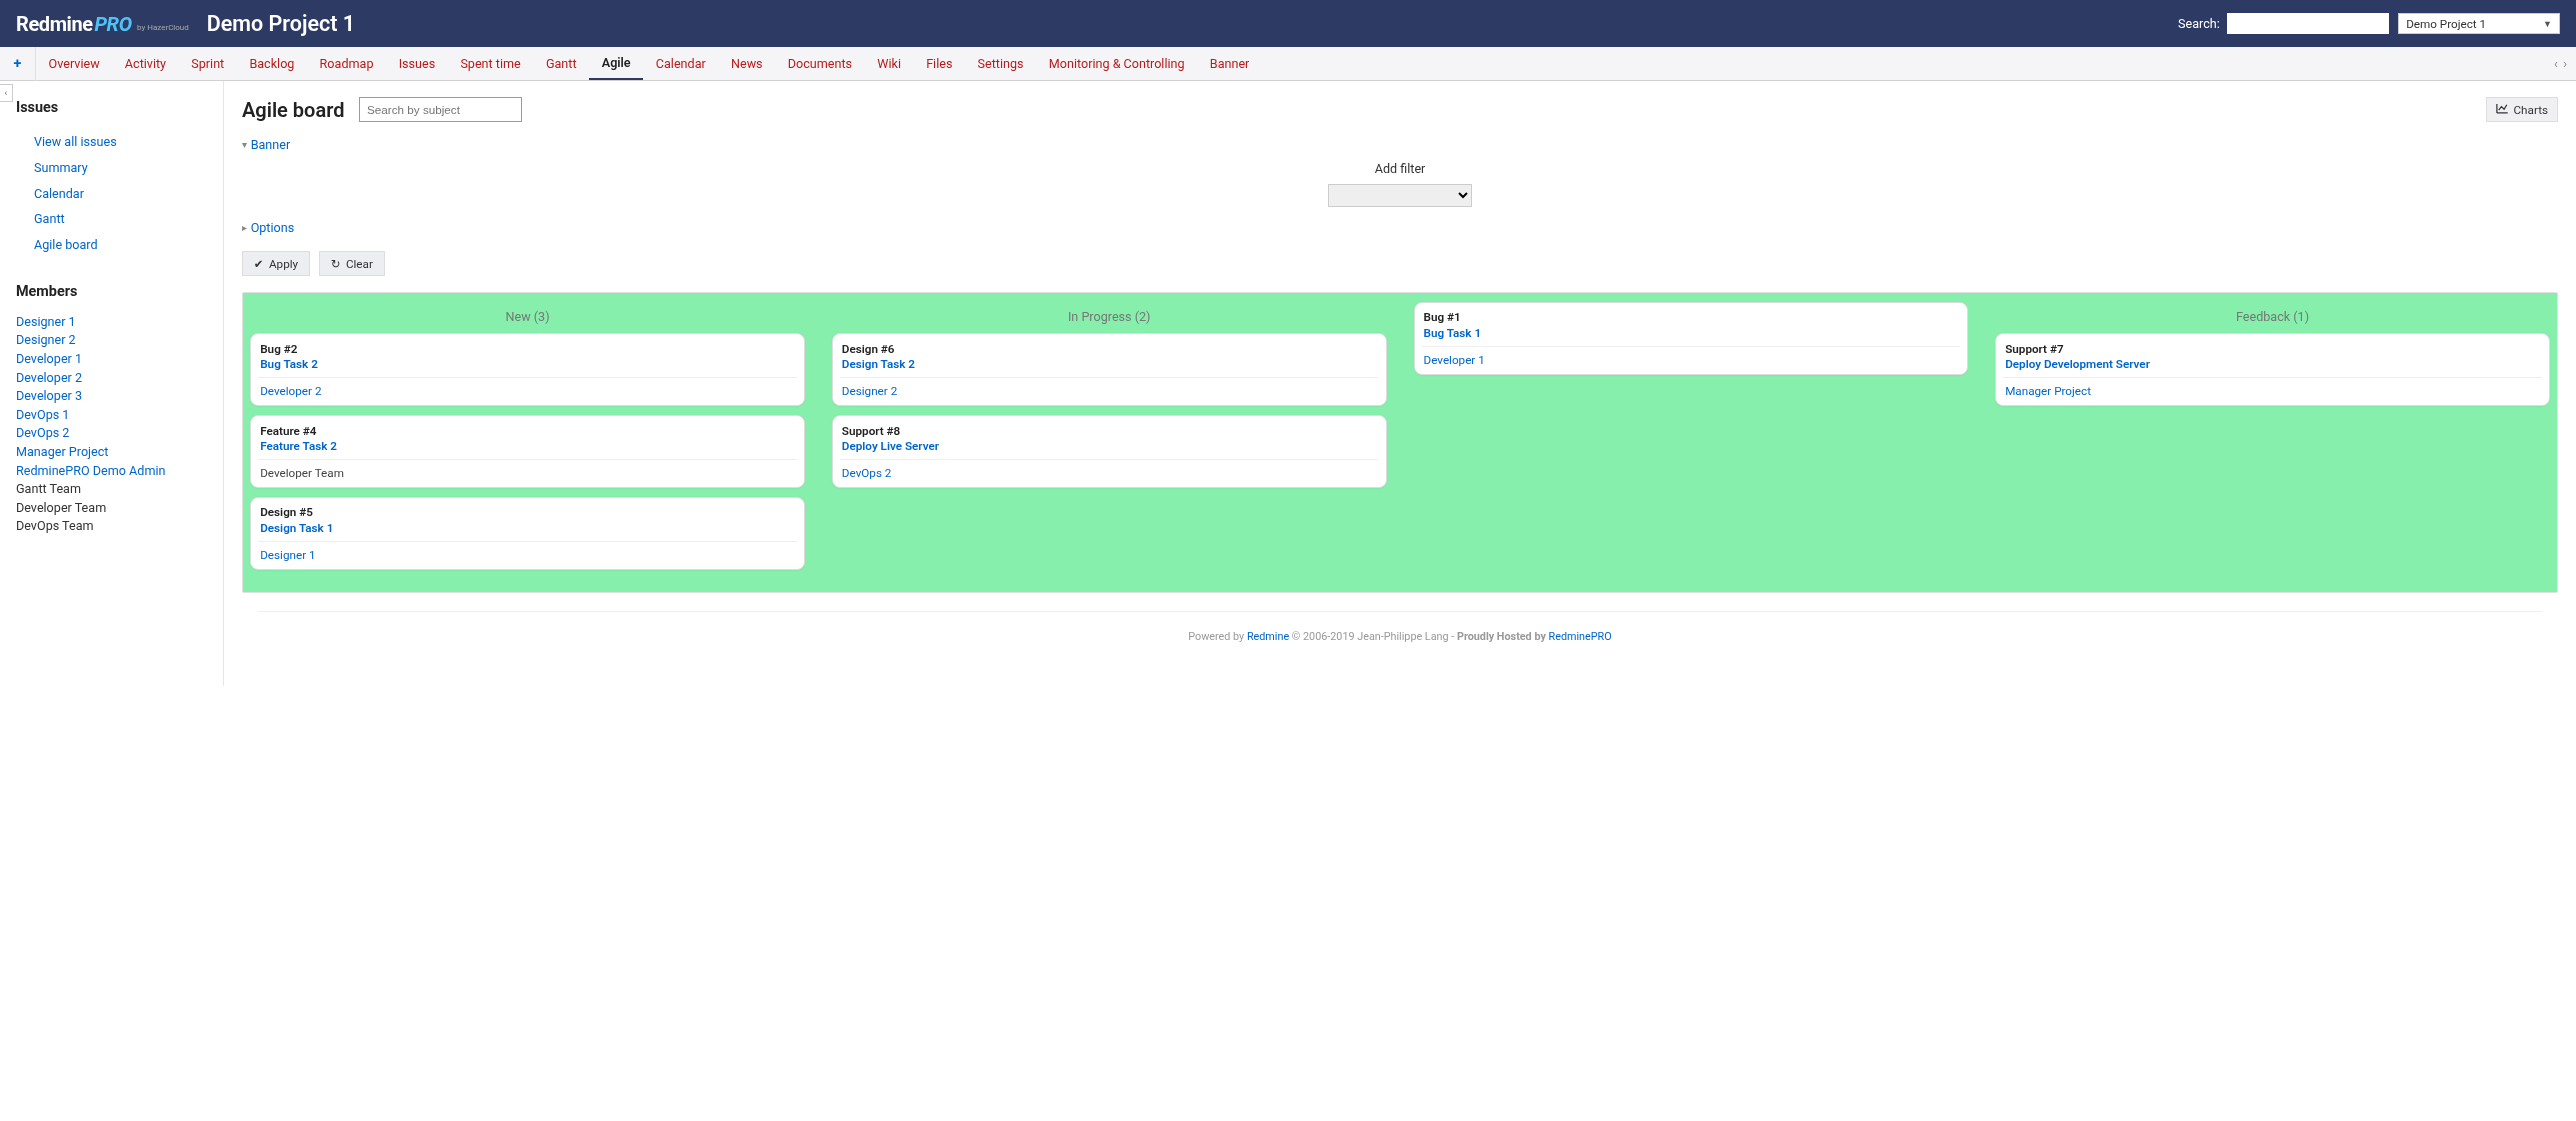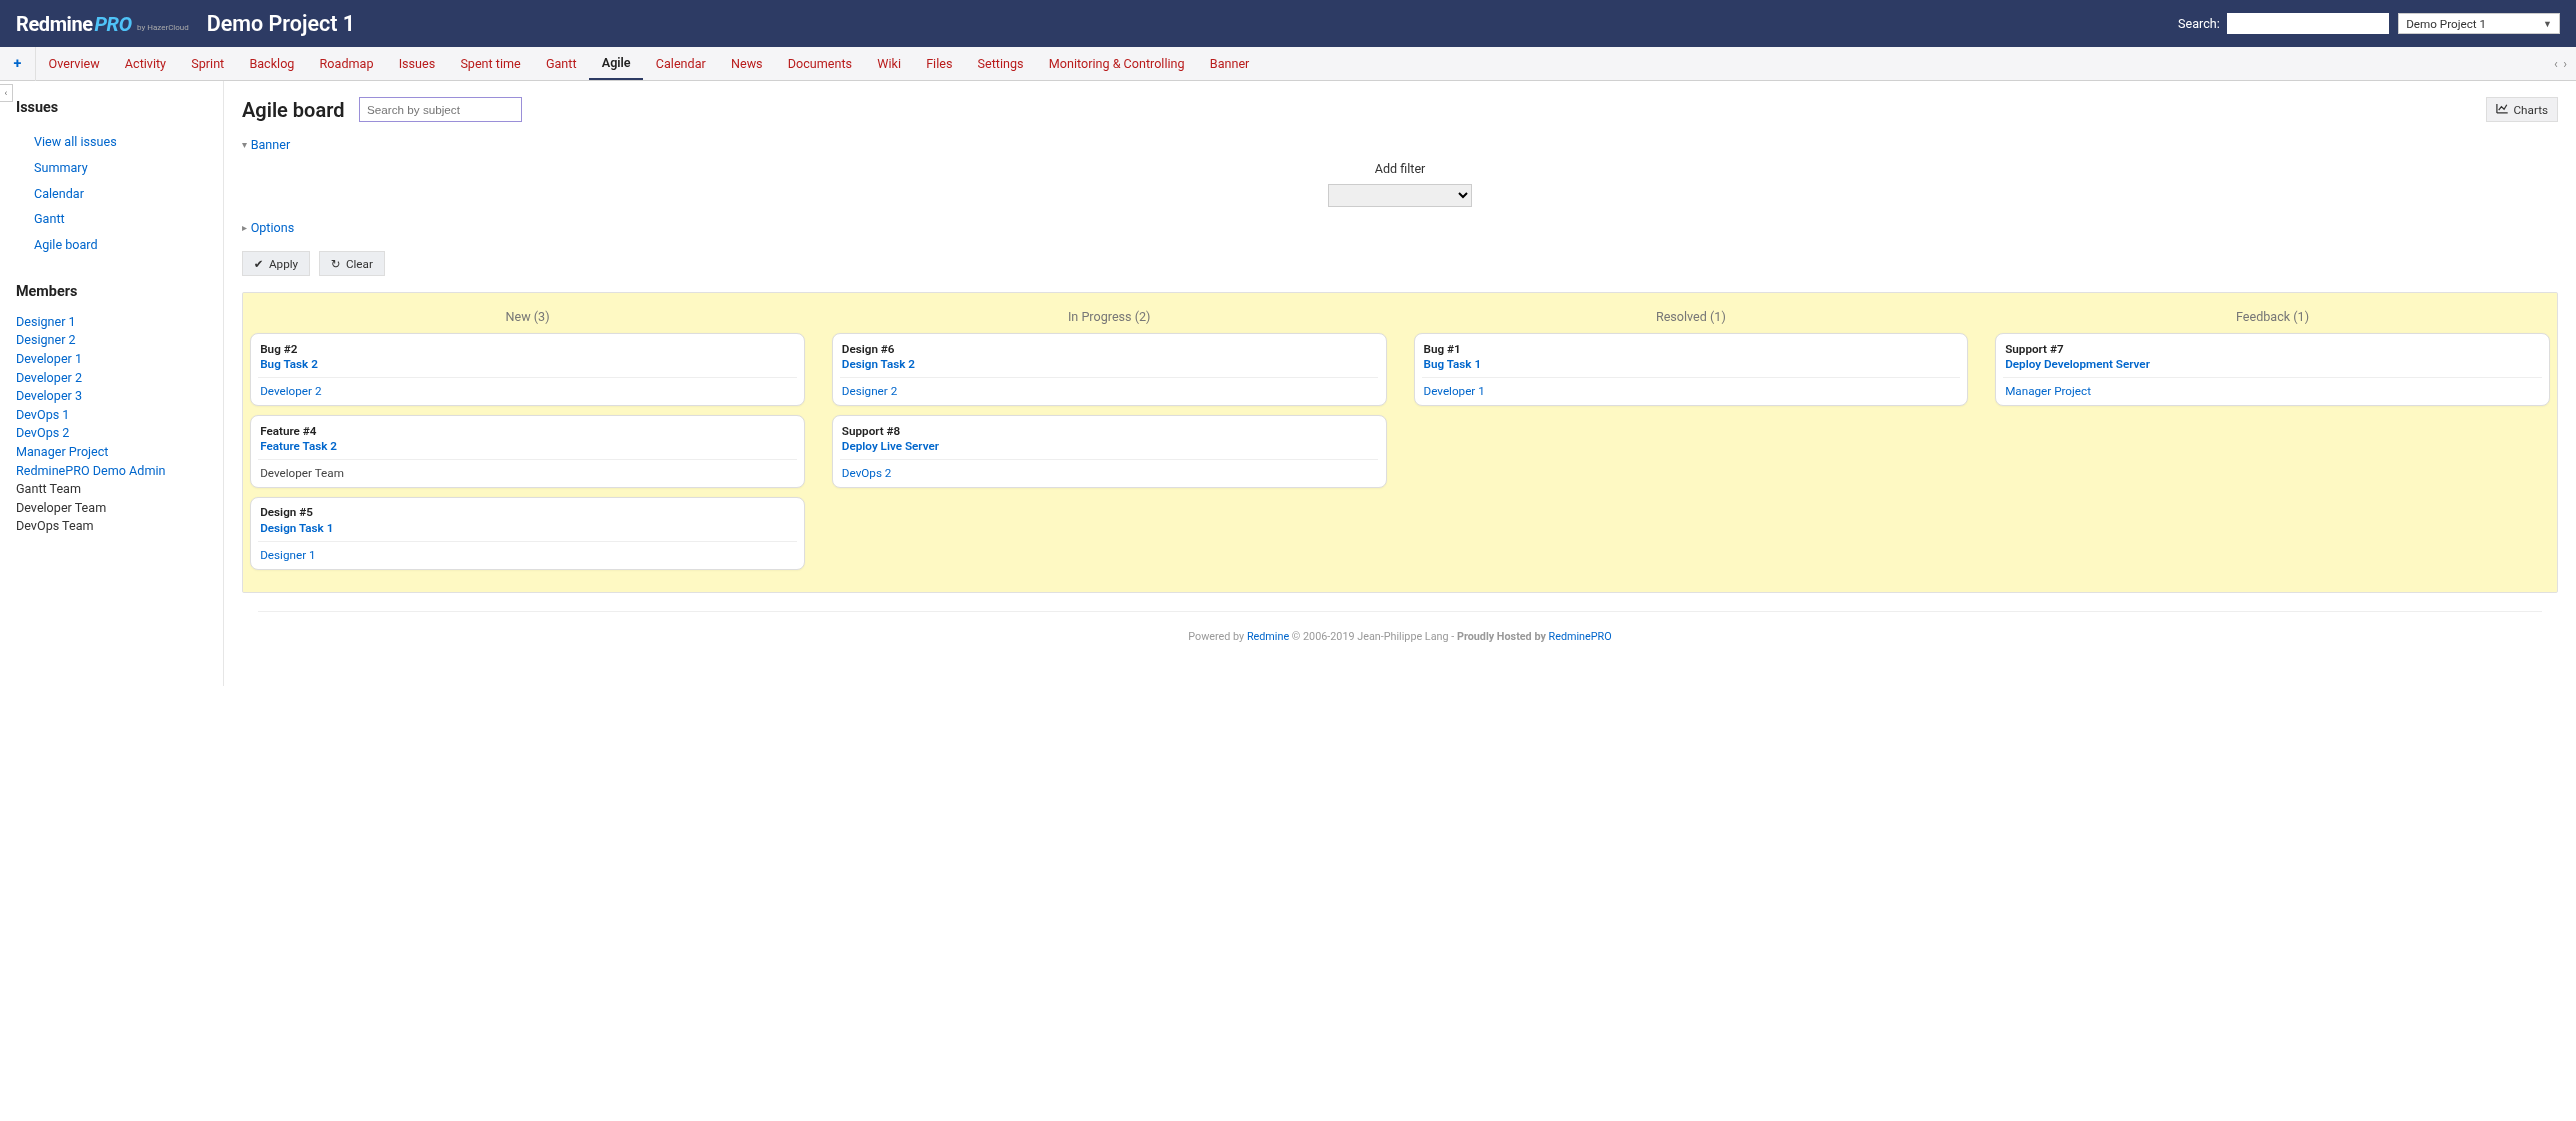--- a/index.html
+++ b/index.html
@@ -50,21 +50,21 @@
 .addfilter-row { display: flex; justify-content: flex-end; align-items: center; gap: 7.2px; margin: 9px 0 12.6px; flex-direction: column; }
 .addfilter-row label { font-size: 12.6px; color: #333; }
 .addfilter-row select { width: 144px; height: 23px; border: 0.9px solid #ccc; font-size: 11.7px; }
 
 .options-toggle { color: #0066cc; font-size: 12.6px; cursor: pointer; display: inline-flex; align-items: center; gap: 3.6px; margin-bottom: 16px; }
 .options-toggle .chev { font-size: 10px; color: #888; }
 
 .action-buttons { display: flex; gap: 9px; margin-bottom: 16px; }
 .action-btn { background: #eceef1; border: 0.9px solid #ddd; padding: 4.5px 10.8px; font-size: 11.7px; color: #333; display: flex; align-items: center; gap: 5.4px; cursor: pointer; }
 
-.board { display: flex; gap: 12.6px; background: #fef9c3; border: 0.9px solid #e0e0e0; border-radius: 1.8px; padding: 0; }
+.board { display: flex; gap: 12.6px; background: #86efac; border: 0.9px solid #e0e0e0; border-radius: 1.8px; padding: 0; }
 .col { flex: 1; min-width: 0; padding: 9px 7.2px 12.6px; }
 .col-header { text-align: center; color: #777; font-size: 12.6px; padding: 7.2px 0 9px; }
 .card { background: #fff; border: 0.9px solid #ddd; border-radius: 8px; margin-bottom: 9px; padding: 7.2px 9px; box-shadow: 0 0.9px 1.8px rgba(0,0,0,0.04); }
 .card .card-type { font-size: 11.7px; font-weight: 600; color: #222; }
 .card .card-title { font-size: 11.7px; color: #0066cc; font-weight: 600; margin-top: 1.8px; display: block; }
 .card hr { border: none; border-top: 0.9px solid #eee; margin: 5.4px -1.8px; }
 .card .card-assignee { font-size: 11.7px; }
 .card .card-assignee.link { color: #0066cc; }
 .card .card-assignee.plain { color: #444; }
 
@@ -196,21 +196,20 @@
           <div class="card"><div class="card-type">Bug #2</div><a href="#" class="card-title">Bug Task 2</a><hr><a href="#" class="card-assignee link">Developer 2</a></div>
           <div class="card"><div class="card-type">Feature #4</div><a href="#" class="card-title">Feature Task 2</a><hr><span class="card-assignee plain">Developer Team</span></div>
           <div class="card"><div class="card-type">Design #5</div><a href="#" class="card-title">Design Task 1</a><hr><a href="#" class="card-assignee link">Designer 1</a></div>
         </div>
         <div class="col">
           <div class="col-header">In Progress (2)</div>
           <div class="card"><div class="card-type">Design #6</div><a href="#" class="card-title">Design Task 2</a><hr><a href="#" class="card-assignee link">Designer 2</a></div>
           <div class="card"><div class="card-type">Support #8</div><a href="#" class="card-title">Deploy Live Server</a><hr><a href="#" class="card-assignee link">DevOps 2</a></div>
         </div>
         <div class="col">
-          <div class="col-header">Resolved (1)</div>
           <div class="card"><div class="card-type">Bug #1</div><a href="#" class="card-title">Bug Task 1</a><hr><a href="#" class="card-assignee link">Developer 1</a></div>
         </div>
         <div class="col">
           <div class="col-header">Feedback (1)</div>
           <div class="card"><div class="card-type">Support #7</div><a href="#" class="card-title">Deploy Development Server</a><hr><a href="#" class="card-assignee link">Manager Project</a></div>
         </div>
       </div>
 
     <div class="footer">
       <span>Powered by </span><a href="#">Redmine</a><span> © 2006-2019 Jean-Philippe Lang - </span><strong>Proudly Hosted by </strong><a href="#">RedminePRO</a>

